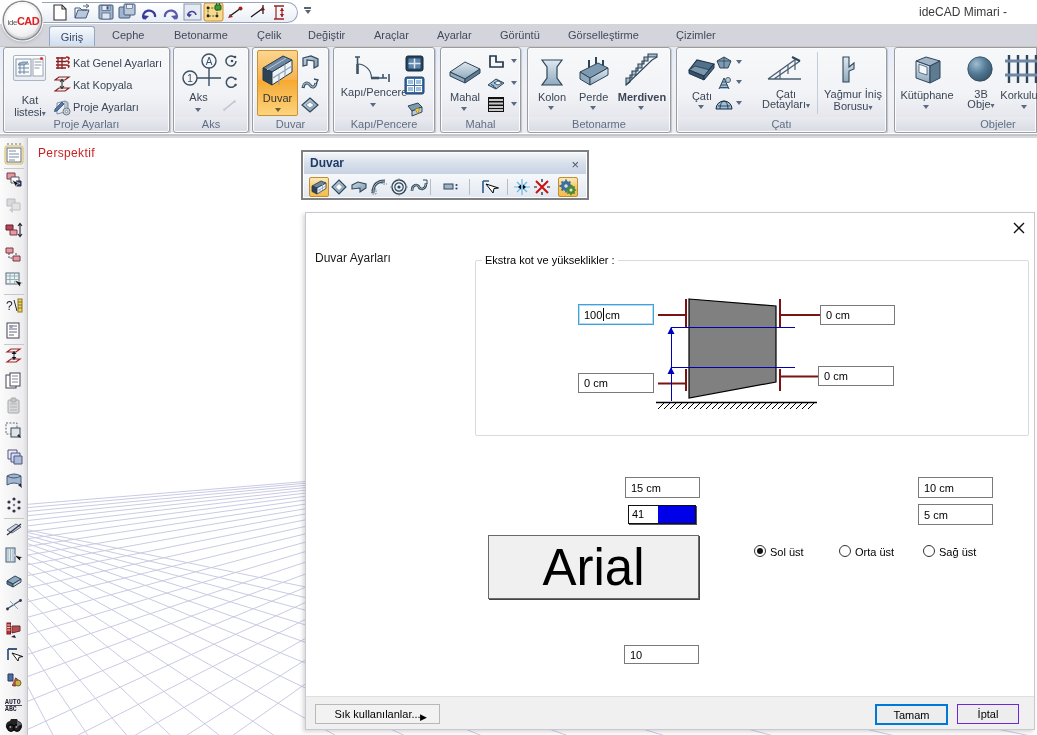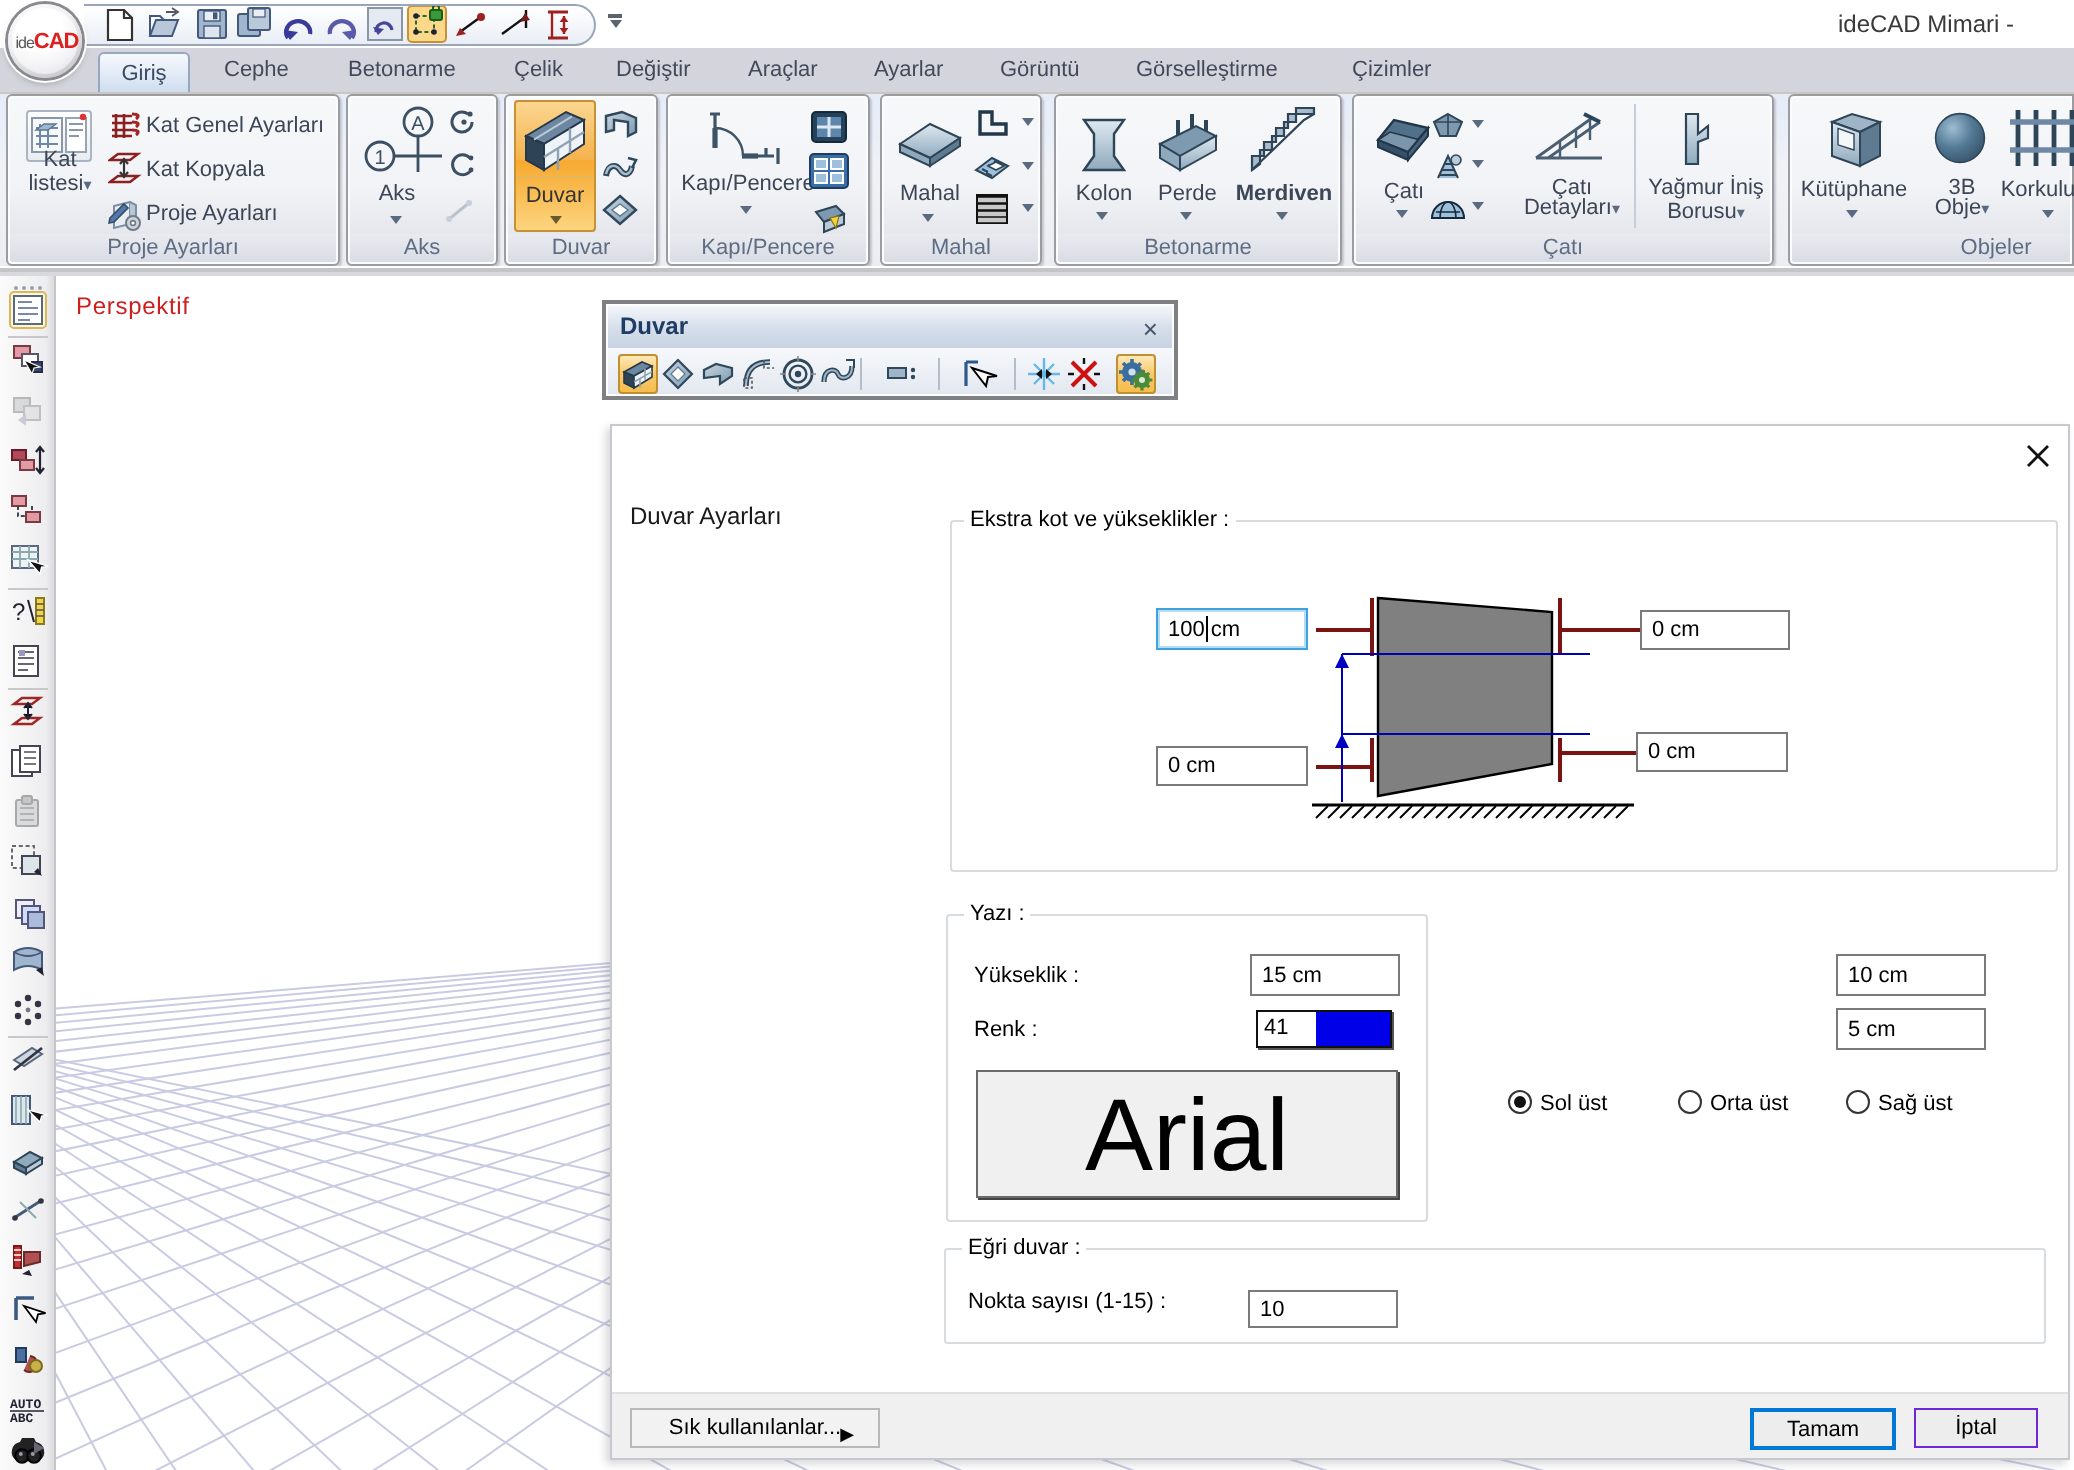--- a/index.html
+++ b/index.html
@@ -157,21 +157,21 @@
  <div style="position:absolute;left:9px;top:7px;width:33px;height:26px;background:linear-gradient(#fefefe,#e9edf2);border:1px solid #aab4c3;border-radius:2px;">
   <svg width="31" height="24">
    <rect x="2" y="3" width="15" height="17" fill="#f6f8fa" stroke="#8898aa" stroke-width="1"></rect>
    <path d="M4 8 h11 M4 12 h11 M4 16 h11 M6 6 v12 M10 6 v12" stroke="#6d89a5" stroke-width="1" fill="none"></path>
    <path d="M4 9 l4 -3 h6 l-4 3 z" fill="#9fb6ce" stroke="#5a7890" stroke-width=".7"></path>
    <rect x="19" y="3" width="10" height="17" fill="#fff" stroke="#98a4b4" stroke-width="1"></rect>
    <path d="M20.5 6 h7 M20.5 9 h7 M20.5 12 h5" stroke="#8c98a8" stroke-width="1"></path>
    <circle cx="27.5" cy="2.5" r="1.6" fill="#d33"></circle>
   </svg>
  </div>
- <div class="btnlabel" style="left:4px;top:26px;width:44px;">Kat<br>listesi<span style="font-size:8px;color:#5a6a80;">▾</span></div>
+ <div class="btnlabel" style="left:4px;top:46px;width:44px;">Kat<br>listesi<span style="font-size:8px;color:#5a6a80;">▾</span></div>
  <svg width="17" height="15" style="position:absolute;left:50px;top:7px;">
   <path d="M2 3 h10 M2 6.5 h10 M2 10 h10 M2 13 h10 M4 2 v12 M8 2 v12" stroke="#8a2020" stroke-width="1.3" fill="none"></path>
   <path d="M12 2 c3 0 4 1 2 2.5 M12 6 c3 0 4 1 2 2.5 M12 10 c3 0 4 1 2 2.5" stroke="#a02525" stroke-width="1.6" fill="none"></path>
  </svg>
  <div class="btnlabel" style="left:69px;top:9px;">Kat Genel Ayarları</div>
  <svg width="17" height="17" style="position:absolute;left:50px;top:28px;">
   <path d="M1 4 l4 -3 h10 l-4 3 z" fill="none" stroke="#8a2020" stroke-width="1.2"></path>
   <path d="M1 15 l4 -3 h10 l-4 3 z" fill="none" stroke="#8a2020" stroke-width="1.2"></path>
   <path d="M8 4 v8 M6 6 l2 -2.5 2 2.5 M6 10 l2 2.5 2 -2.5" stroke="#333" stroke-width="1.1" fill="none"></path>
  </svg>
@@ -706,45 +706,36 @@
           <line x1="496" y1="196" x2="502" y2="190"></line>
           <line x1="502" y1="196" x2="508" y2="190"></line>
 </g>
 </g>
 </svg>
 <div class="inp" style="left:272px;top:91px;width:76px;height:21px;border:1px solid #41a1dc;box-shadow:0 0 0 1px #b4dcf2 inset;">100<span style="display:inline-block;width:1px;height:13px;background:#000;margin:0 1px;"></span>cm</div>
 <div class="inp" style="left:514px;top:92px;width:75px;height:20px;">0 cm</div>
 <div class="inp" style="left:272px;top:160px;width:76px;height:20px;">0 cm</div>
 <div class="inp" style="left:512px;top:153px;width:76px;height:20px;">0 cm</div>
 
-<div class="gbox" style="left:167px;top:244px;width:241px;height:154px;">
-<div class="gtitle" style="left:8px">Yazı :</div>
-<div class="lbl" style="left:13px;top:24px">Yükseklik :</div>
-<div class="lbl" style="left:13px;top:51px">Renk :</div>
-</div>
 <div class="inp" style="left:319px;top:264px;width:75px;height:21px;">15 cm</div>
 <div style="position:absolute;left:322px;top:292px;width:68px;height:19px;border:1px solid #111;background:#fff;box-shadow:1px 1px 0 #555;">
 <div style="position:absolute;left:3px;top:2px;font-size:11px;">41</div>
 <div style="position:absolute;right:0px;top:0px;width:37px;height:17px;background:#0000e8;"></div>
 </div>
 <div style="position:absolute;left:182px;top:322px;width:211px;height:64px;background:#f0f0f0;border:1px solid #6a6a6a;box-shadow:1px 1px 0 #444;display:flex;align-items:center;justify-content:center;font-size:51px;color:#000;">Arial</div>
 
 <div class="inp" style="left:612px;top:264px;width:75px;height:21px;">10 cm</div>
 <div class="inp" style="left:612px;top:291px;width:75px;height:21px;">5 cm</div>
 <div class="rad radsel" style="left:448px;top:332px;"></div>
     <div class="radlbl" style="left:464px;top:333px;">Sol üst</div>
 <div class="rad" style="left:533px;top:332px;"></div>
     <div class="radlbl" style="left:549px;top:333px;">Orta üst</div>
 <div class="rad" style="left:617px;top:332px;"></div>
     <div class="radlbl" style="left:633px;top:333px;">Sağ üst</div>
 
-<div class="gbox" style="left:166px;top:411px;width:551px;height:48px;">
-<div class="gtitle" style="left:8px">Eğri duvar :</div>
-<div class="lbl" style="left:11px;top:20px">Nokta sayısı (1-15) :</div>
-</div>
 <div class="inp" style="left:318px;top:432px;width:75px;height:19px;">10</div>
 <div id="dlgbottom"></div>
 <div class="btn" style="left:9px;bottom:5px;width:125px;height:20px;line-height:19px;background:#f2f2f2;border-color:#b8b8b8;">Sık kullanılanlar...<span style="position:absolute;right:12px;top:3px;font-size:9px;">▶</span></div>
 <div class="btn" style="left:569px;bottom:4px;width:73px;height:21px;line-height:18px;border:2px solid #0078d7;">Tamam</div>
 <div class="btn" style="left:651px;bottom:5px;width:62px;height:20px;line-height:19px;">İptal</div>
 </div>
 <div class="abs" id="logo">
     <div id="logoinner">
 <div style="position:absolute;left:1px;top:11px;width:33px;text-align:center;font-size:8px;color:#555;letter-spacing:-0.5px;">ide<span style="color:#dd2020;font-weight:bold;font-size:11px;">CAD</span></div>
 </div>

